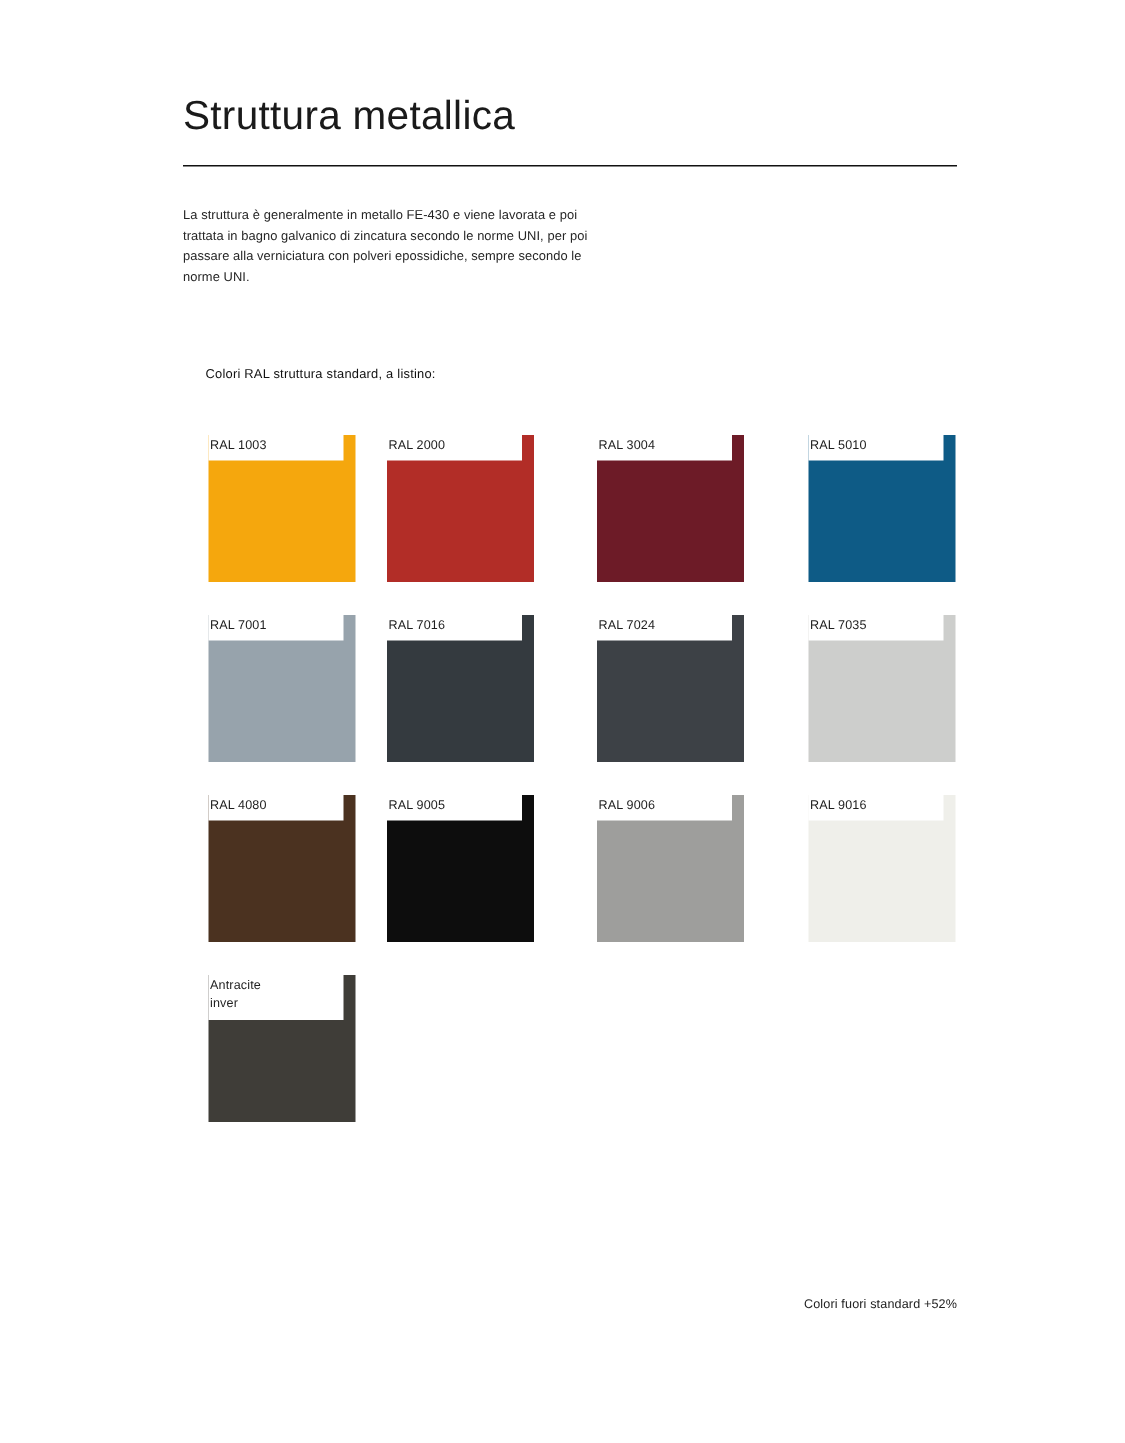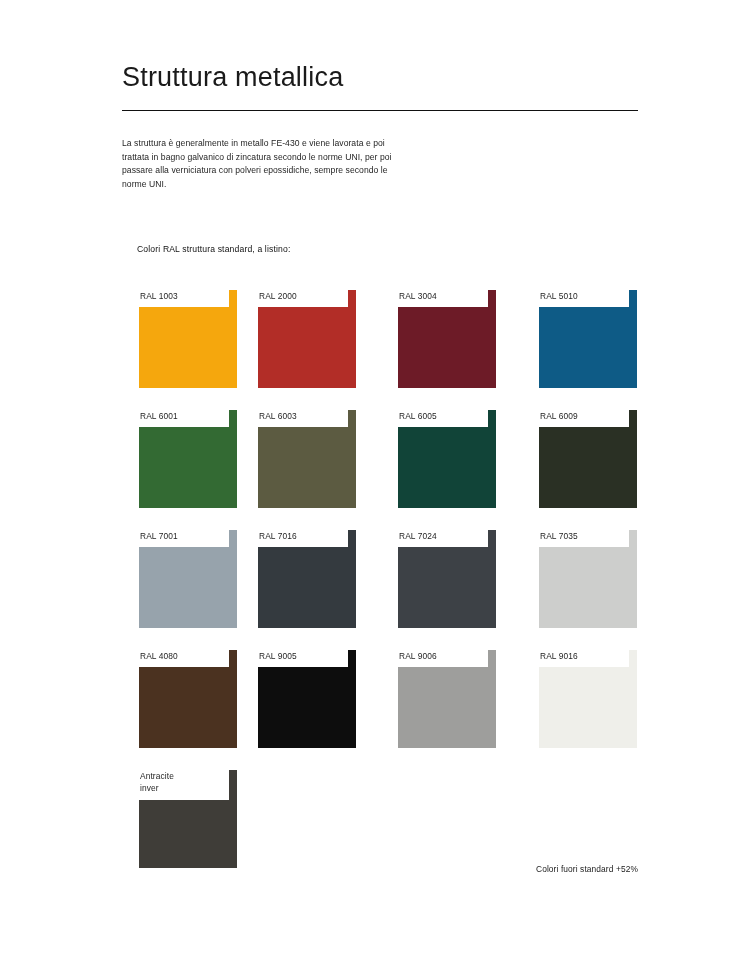--- a/index.html
+++ b/index.html
@@ -170,42 +170,20 @@
         <div class="swatch-notch"></div>
         <div class="swatch-label">RAL 3004</div>
       </div>
       <div class="swatch swatch-col-3">
         <div class="swatch-fill" style="background: rgb(14, 91, 134);"></div>
         <div class="swatch-notch"></div>
         <div class="swatch-label">RAL 5010</div>
       </div>
     </div>
 
-    <div class="swatch-row">
-      <div class="swatch swatch-col-0">
-        <div class="swatch-fill" style="background: rgb(51, 106, 51);"></div>
-        <div class="swatch-notch"></div>
-        <div class="swatch-label">RAL 6001</div>
-      </div>
-      <div class="swatch swatch-col-1">
-        <div class="swatch-fill" style="background: rgb(92, 91, 65);"></div>
-        <div class="swatch-notch"></div>
-        <div class="swatch-label">RAL 6003</div>
-      </div>
-      <div class="swatch swatch-col-2">
-        <div class="swatch-fill" style="background: rgb(17, 68, 56);"></div>
-        <div class="swatch-notch"></div>
-        <div class="swatch-label">RAL 6005</div>
-      </div>
-      <div class="swatch swatch-col-3">
-        <div class="swatch-fill" style="background: rgb(42, 48, 36);"></div>
-        <div class="swatch-notch"></div>
-        <div class="swatch-label">RAL 6009</div>
-      </div>
-    </div>
 
     <div class="swatch-row">
       <div class="swatch swatch-col-0">
         <div class="swatch-fill" style="background: rgb(151, 163, 172);"></div>
         <div class="swatch-notch"></div>
         <div class="swatch-label">RAL 7001</div>
       </div>
       <div class="swatch swatch-col-1">
         <div class="swatch-fill" style="background: rgb(52, 58, 63);"></div>
         <div class="swatch-notch"></div>

